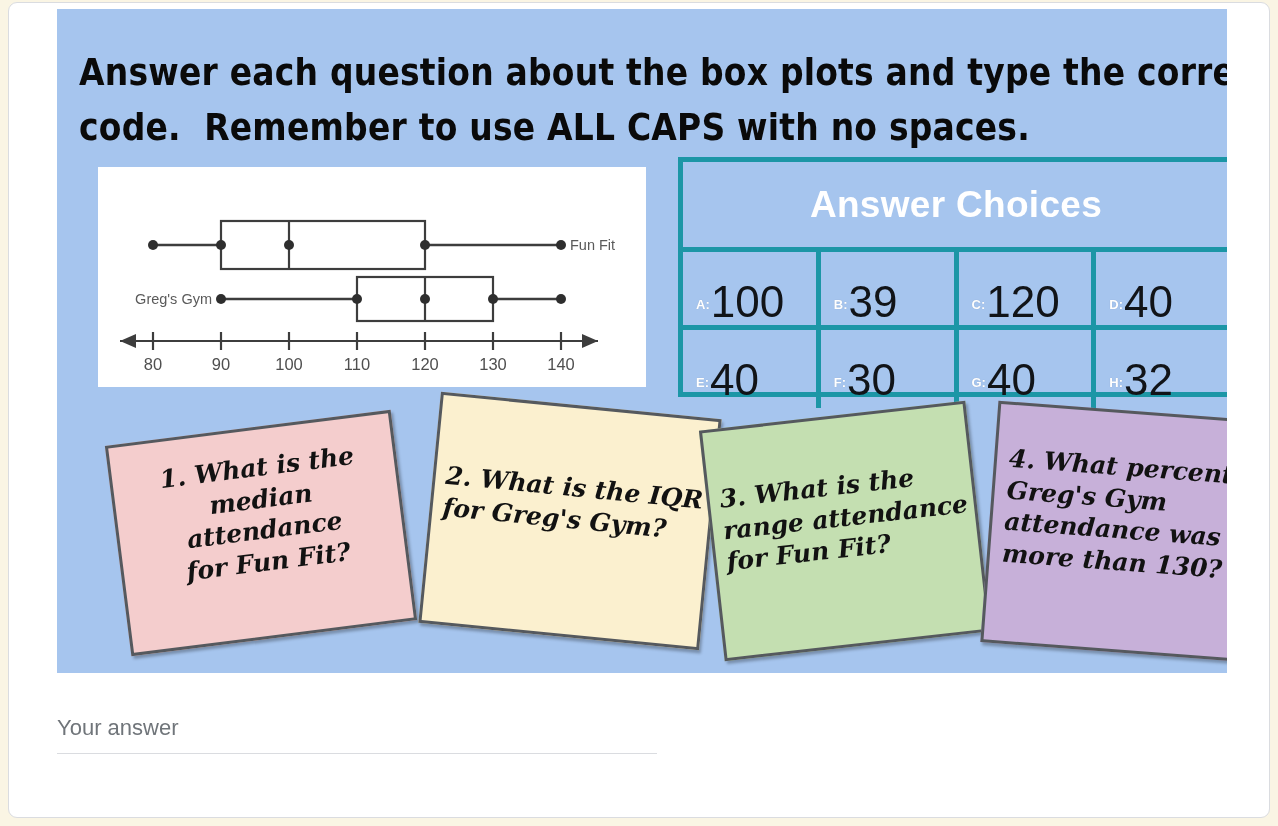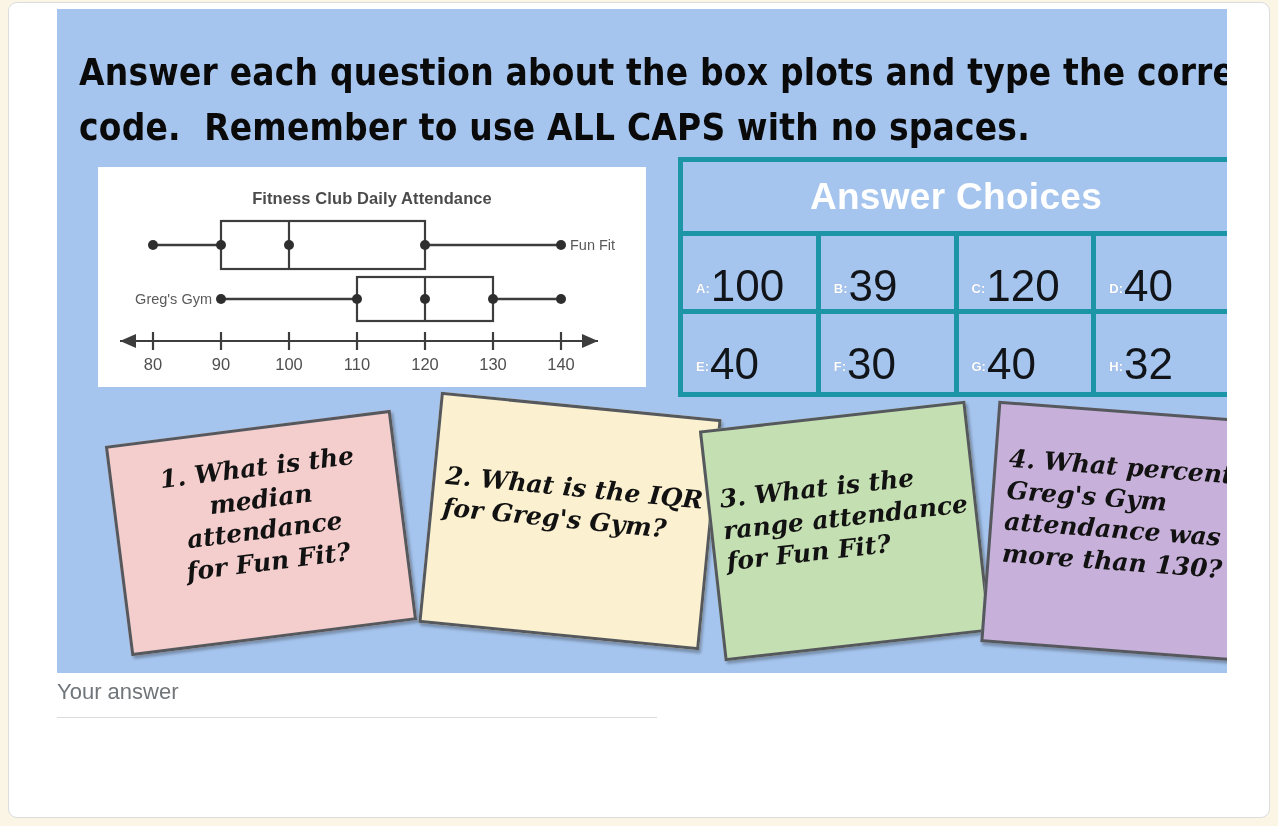--- a/index.html
+++ b/index.html
@@ -71,21 +71,21 @@
 
   
   .answers {
     position: absolute;
     left: 621px; top: 148px;
     width: 556px; height: 240px;
     background: #a6c5ee;
     border: 5px solid #1c96a6;
   }
   .answers-title {
-    height: 74px;
+    height: 90px;
     display: flex; align-items: center; justify-content: center;
     font-family: "Liberation Sans", sans-serif;
     font-weight: 700;
     font-size: 37px;
     color: #ffffff;
     border-bottom: 5px solid #1c96a6;
     letter-spacing: 0.3px;
   }
   .answers-row { display: flex; height: 78px; }
   .answers-row.row-2 { border-top: 0; }
@@ -182,21 +182,21 @@
     transform: rotate(4.3deg);
   }
   #qcard-4 .qtext {
     left: 12px; top: 38px; width: 266px;
     font-size: 25px; text-align: left;
   }
 
   
   .answer-field {
     position: absolute;
-    left: 48px; top: 672px;
+    left: 48px; top: 708px;
     width: 600px;
   }
   .answer-input {
     width: 100%;
     border: 0;
     border-bottom: 1px solid #dadce0;
     outline: none;
     background: transparent;
     font-family: "Liberation Sans", sans-serif;
     font-size: 22px;
@@ -212,21 +212,20 @@
   <div class="form-card">
 
     <div class="image-area">
 
       <div class="prompt">
         <span class="ln">Answer each question about the box plots and type the correct</span>
         <span class="ln">code.  Remember to use ALL CAPS with no spaces.</span>
       </div>
 
       <div class="plot-panel">
-        <div class="plot-title">Fitness Club Daily Attendance</div>
         <svg class="plot-svg" width="548" height="220" viewBox="0 0 548 220">
 
           <g stroke="#3d3d3d" fill="none">
 
             <line x1="55" y1="78" x2="463" y2="78" stroke-width="2.6"></line>
 
             <rect x="123" y="54" width="204" height="48" stroke-width="2.2" fill="#ffffff"></rect>
 
             <line x1="191" y1="54" x2="191" y2="102" stroke-width="2.2"></line>
           </g>

